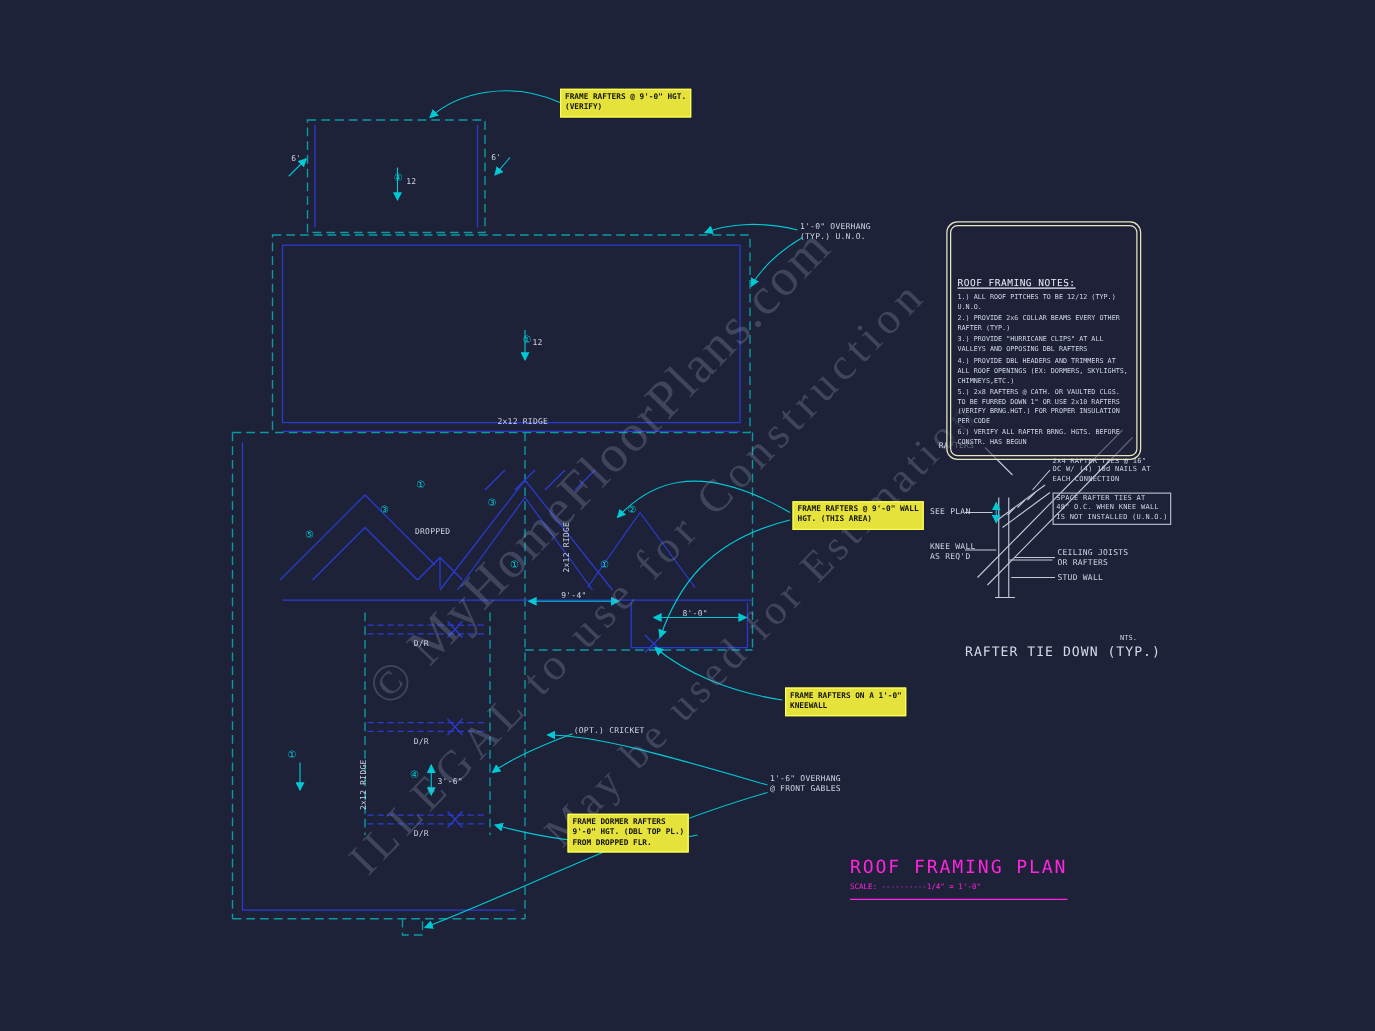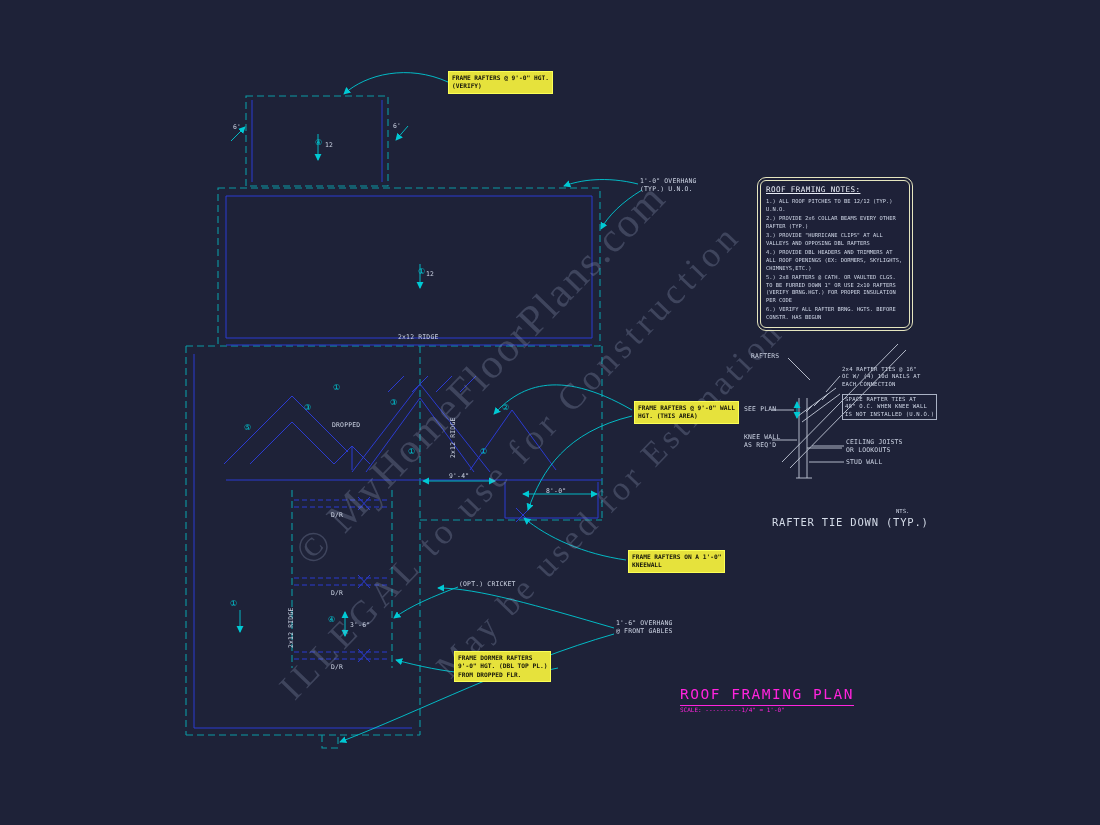--- a/index.html
+++ b/index.html
@@ -18,29 +18,29 @@
        white-space:pre-line;letter-spacing:0.2px;}
   .vert{transform:rotate(-90deg);transform-origin:left top;}
   .marker{position:absolute;z-index:10;color:#00c9d4;font-size:8px;line-height:1;}
   .callout{position:absolute;z-index:12;background:#e6e23c;color:#15150a;
            border:1px solid #fbff55;font-size:6.2px;line-height:1.35;padding:2px 3px;
            white-space:pre-line;font-weight:bold;}
   .notes{position:absolute;z-index:12;left:757px;top:177px;width:150px;
          border:1px solid #e6e6bf;border-radius:9px;padding:2px;background:rgba(30,34,56,0.6);}
   .notes-inner{border:1px solid #e6e6bf;border-radius:6px;padding:4px 5px;}
   .notes-title{color:#e9edf6;font-size:7.6px;text-decoration:underline;
-               letter-spacing:0.4px;margin-bottom:4px;white-space:nowrap;}
+               letter-spacing:0.4px;margin-bottom:4px;white-space:nowrap;margin-top:37px;}
   .note-item{color:#cfd6e6;font-size:5.4px;line-height:1.4;margin-bottom:2px;}
   .boxed{border:1px solid #aab2c4;padding:1px 2px;}
   .detail-title{position:absolute;z-index:10;left:772px;top:516px;color:#d4dbe8;
                 font-size:10.5px;letter-spacing:0.8px;white-space:nowrap;}
   .detail-scale{position:absolute;z-index:10;left:896px;top:508px;color:#cdd4e4;font-size:5.6px;}
   .plan-title{position:absolute;z-index:12;left:680px;top:686px;color:#ff24dd;
               font-size:14.5px;letter-spacing:1.5px;border-bottom:1.5px solid #ff24dd;
-              padding-bottom:3px;white-space:nowrap;}
+              padding-bottom:17px;white-space:nowrap;}
   .plan-scale{position:absolute;z-index:12;left:680px;top:706px;color:#ff24dd;font-size:6px;white-space:nowrap;}
 </style>
 </head>
 <body>
 
 <div class="stage">
 
   <svg class="linework" width="1100" height="825" viewBox="0 0 1100 825">
     <defs>
       <marker id="arr" markerWidth="8" markerHeight="8" refX="7" refY="4" orient="auto-start-reverse">
@@ -175,21 +175,21 @@
   <div class="lbl" style="left:842px;top:366px;font-size:5.6px;">2x4 RAFTER TIES @ 16"
 OC W/ (4) 10d NAILS AT
 EACH CONNECTION</div>
   <div class="lbl boxed" style="left:842px;top:394px;font-size:5.6px;">SPACE RAFTER TIES AT
 48" O.C. WHEN KNEE WALL
 IS NOT INSTALLED (U.N.O.)</div>
   <div class="lbl" style="left:744px;top:405px;">SEE PLAN</div>
   <div class="lbl" style="left:744px;top:433px;">KNEE WALL
 AS REQ'D</div>
   <div class="lbl" style="left:846px;top:438px;">CEILING JOISTS
-OR LOOKOUTS</div>
+OR RAFTERS</div>
   <div class="lbl" style="left:846px;top:458px;text-align:right;">STUD WALL</div>
   <div class="detail-title">RAFTER TIE DOWN (TYP.)</div>
   <div class="detail-scale">NTS.</div>
 
   <div class="plan-title">ROOF FRAMING PLAN</div>
   <div class="plan-scale">SCALE: ----------1/4" = 1'-0"</div>
 
 </div>
 
 </body></html>

